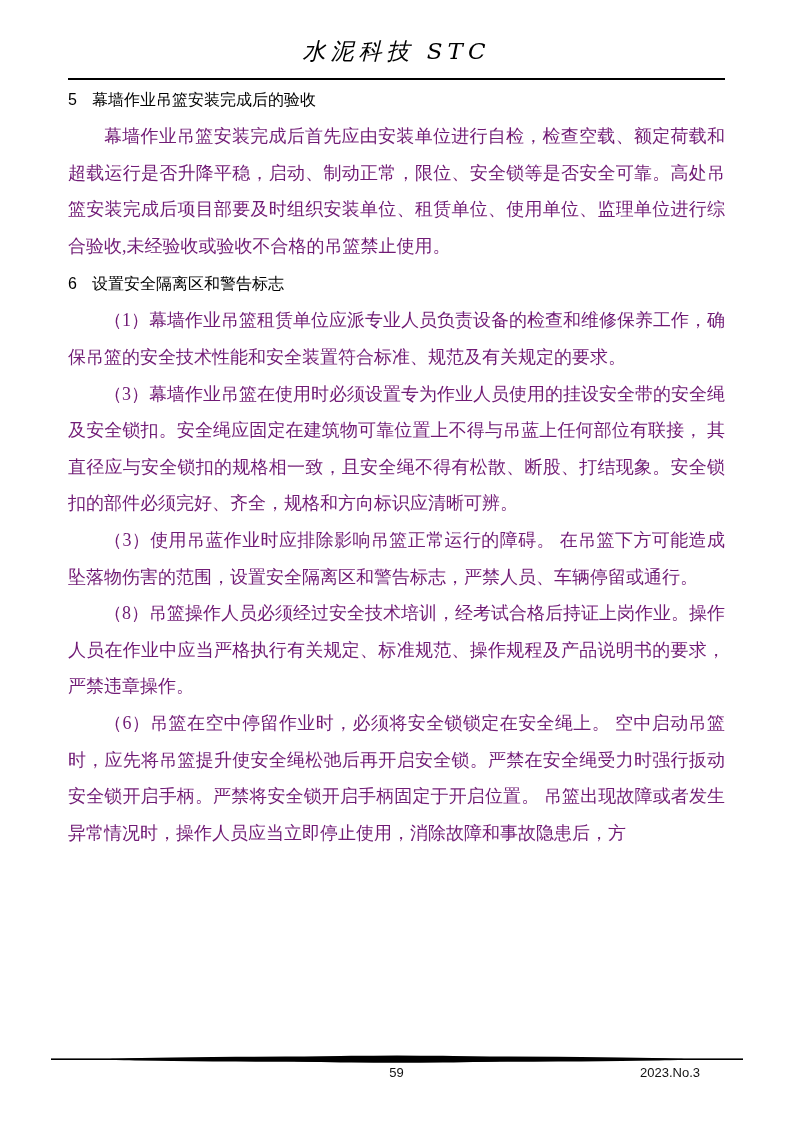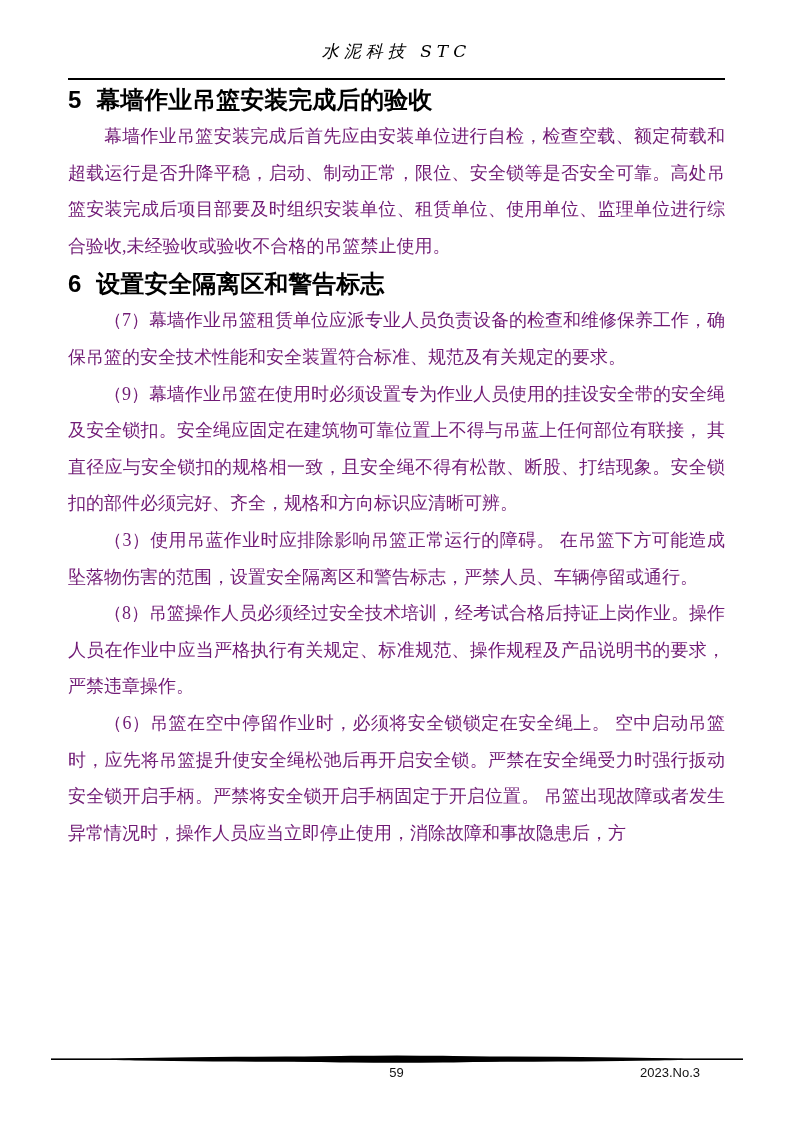--- a/index.html
+++ b/index.html
@@ -16,35 +16,35 @@
     position: relative;
     width: 793px;
     height: 1122px;
     padding: 36px 68px 0 68px;
   }
   
   .journal-title {
     text-align: center;
     font-family: "DejaVu Serif", serif;
     font-style: italic;
-    font-size: 17px;
+    font-size: 23px;
     line-height: 30px;
     letter-spacing: 5px;
     font-weight: 500;
   }
   .header-rule {
     margin-top: 12px;
     border-top: 2.5px solid #000000;
     height: 0;
   }
   
   .sec-heading {
     font-family: "Liberation Sans", "DejaVu Sans", sans-serif;
-    font-weight: bold;
-    font-size: 24px;
+    font-weight: normal;
+    font-size: 16px;
     line-height: 30px;
     margin: 5px 0 3px 0;
     color: #000000;
     white-space: nowrap;
   }
   .sec-num { display: inline-block; margin-right: 15px; }
   
   .body-para {
     font-size: 18px;
     line-height: 36.6px;
@@ -100,22 +100,22 @@
     <h2 class="sec-heading">
       <span class="sec-num">5</span><span class="sec-title">幕墙作业吊篮安装完成后的验收</span>
     </h2>
     <p class="body-para">幕墙作业吊篮安装完成后首先应由安装单位进行自检，检查空载、额定荷载和超载运行是否升降平稳，启动、制动正常，限位、安全锁等是否安全可靠。高处吊篮安装完成后项目部要及时组织安装单位、租赁单位、使用单位、监理单位进行综合验收,未经验收或验收不合格的吊篮禁止使用。</p>
   </section>
 
   <section>
     <h2 class="sec-heading">
       <span class="sec-num">6</span><span class="sec-title">设置安全隔离区和警告标志</span>
     </h2>
-    <p class="body-para">（7）幕墙作业吊篮租赁单位应派专业人员负责设备的检查和维修保养工作，确保吊篮的安全技术性能和安全装置符合标准、规范及有关规定的要求。</p>
-    <p class="body-para">（9）幕墙作业吊篮在使用时必须设置专为作业人员使用的挂设安全带的安全绳及安全锁扣。安全绳应固定在建筑物可靠位置上不得与吊蓝上任何部位有联接， 其直径应与安全锁扣的规格相一致，且安全绳不得有松散、断股、打结现象。安全锁扣的部件必须完好、齐全，规格和方向标识应清晰可辨。</p>
+    <p class="body-para">（1）幕墙作业吊篮租赁单位应派专业人员负责设备的检查和维修保养工作，确保吊篮的安全技术性能和安全装置符合标准、规范及有关规定的要求。</p>
+    <p class="body-para">（3）幕墙作业吊篮在使用时必须设置专为作业人员使用的挂设安全带的安全绳及安全锁扣。安全绳应固定在建筑物可靠位置上不得与吊蓝上任何部位有联接， 其直径应与安全锁扣的规格相一致，且安全绳不得有松散、断股、打结现象。安全锁扣的部件必须完好、齐全，规格和方向标识应清晰可辨。</p>
     <p class="body-para">（3）使用吊蓝作业时应排除影响吊篮正常运行的障碍。 在吊篮下方可能造成坠落物伤害的范围，设置安全隔离区和警告标志，严禁人员、车辆停留或通行。</p>
     <p class="body-para">（8）吊篮操作人员必须经过安全技术培训，经考试合格后持证上岗作业。操作人员在作业中应当严格执行有关规定、标准规范、操作规程及产品说明书的要求，严禁违章操作。</p>
     <p class="body-para">（6）吊篮在空中停留作业时，必须将安全锁锁定在安全绳上。 空中启动吊篮时，应先将吊篮提升使安全绳松弛后再开启安全锁。严禁在安全绳受力时强行扳动安全锁开启手柄。严禁将安全锁开启手柄固定于开启位置。 吊篮出现故障或者发生异常情况时，操作人员应当立即停止使用，消除故障和事故隐患后，方</p>
   </section>
 
   <footer class="footer">
     <svg class="footer-divider" viewBox="0 0 692 9" preserveAspectRatio="none" aria-hidden="true">
       <rect x="0" y="3.4" width="692" height="1.6" fill="#000000"></rect>
       <ellipse cx="346" cy="4.2" rx="290" ry="2.8" fill="#000000"></ellipse>
       <ellipse cx="346" cy="4.2" rx="120" ry="3.6" fill="#000000"></ellipse>

